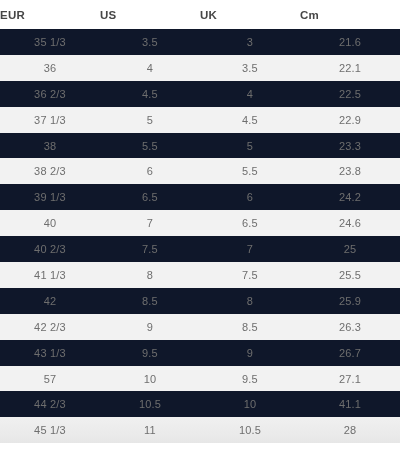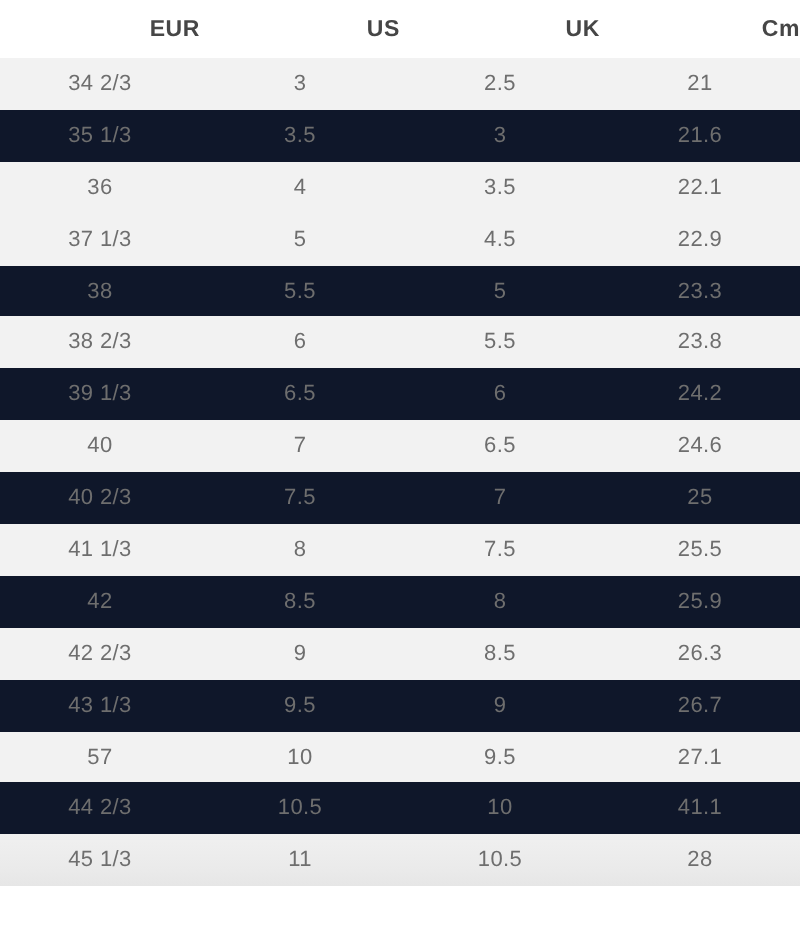--- a/index.html
+++ b/index.html
@@ -28,21 +28,21 @@
 
   thead tr.header-row {
     height: 29px;
     background: #ffffff;
   }
 
   thead th {
     font-size: 11.5px;
     font-weight: bold;
     color: #464646;
-    text-align: right;
+    text-align: left;
     vertical-align: middle;
     padding: 0;
     letter-spacing: 0.3px;
   }
 
   tbody tr.data-row {
     height: 25.9px;
   }
 
   tbody tr.stripe-odd  { background: #f2f2f2; }
@@ -75,37 +75,37 @@
   </colgroup>
   <thead>
     <tr class="header-row">
       <th>EUR</th>
       <th>US</th>
       <th>UK</th>
       <th>Cm</th>
     </tr>
   </thead>
   <tbody id="table-body">
-      <tr class="data-row stripe-odd">
-        <td>34 2/3</td>
-        <td>3</td>
-        <td>2.5</td>
-        <td>21</td>
-      </tr>
       <tr class="data-row stripe-even">
         <td>35 1/3</td>
         <td>3.5</td>
         <td>3</td>
         <td>21.6</td>
       </tr>
       <tr class="data-row stripe-odd">
         <td>36</td>
         <td>4</td>
         <td>3.5</td>
         <td>22.1</td>
+      </tr>
+      <tr class="data-row stripe-even">
+        <td>36 2/3</td>
+        <td>4.5</td>
+        <td>4</td>
+        <td>22.5</td>
       </tr>
       <tr class="data-row stripe-odd">
         <td>37 1/3</td>
         <td>5</td>
         <td>4.5</td>
         <td>22.9</td>
       </tr>
       <tr class="data-row stripe-even">
         <td>38</td>
         <td>5.5</td>

